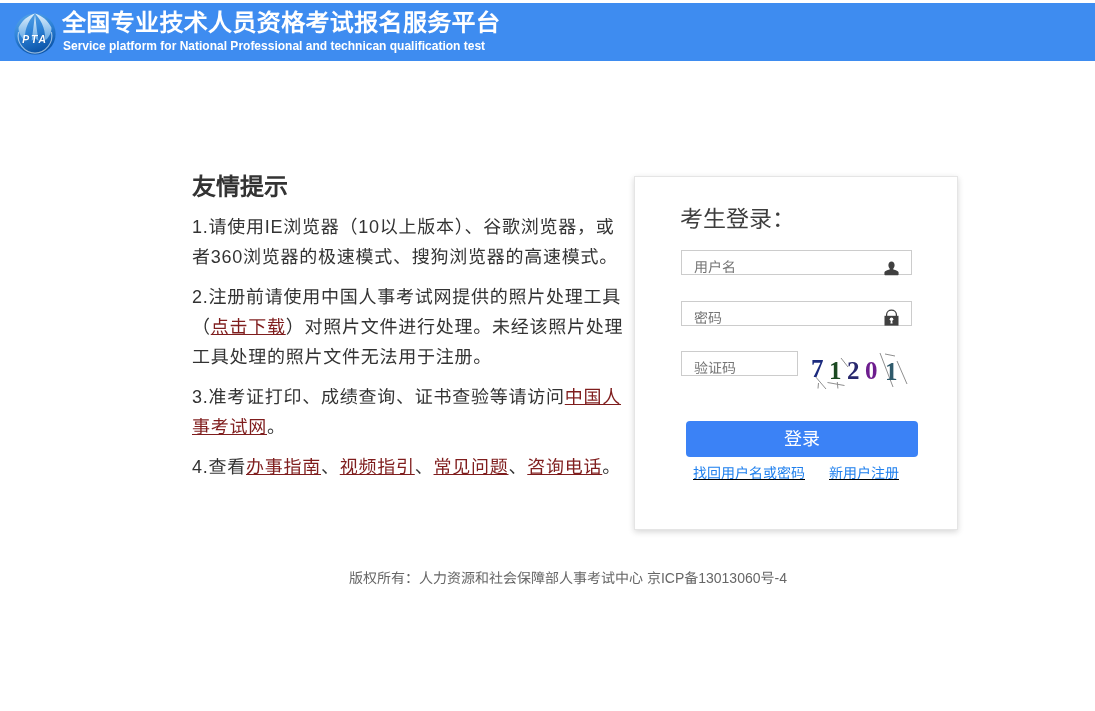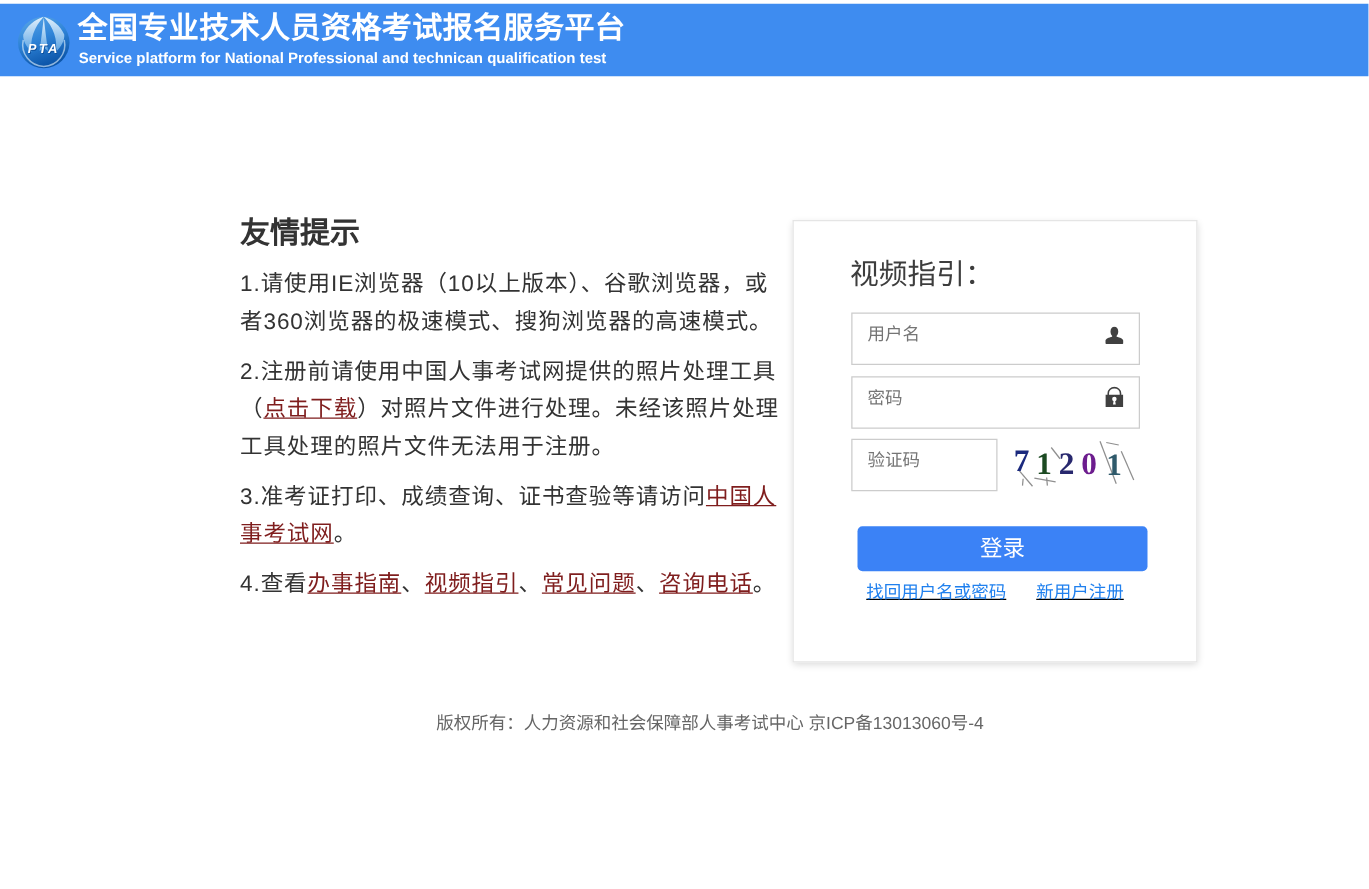--- a/index.html
+++ b/index.html
@@ -16,21 +16,21 @@
 #hnav span { margin-left:15px; }
 
 #leftcol { position:absolute; left:192px; top:169px; width:432px; color:#333; }
 #leftcol h2 { font-size:24px; font-weight:bold; line-height:30px; color:#333; margin:0; padding-top:3px; }
 #leftcol p { font-size:18px; line-height:30px; margin:10px 0 10px 0; letter-spacing:0.75px; }
 #leftcol p + p { margin-top:10px; }
 a.red { color:#7f1d1d; text-decoration:underline; }
 
 #box { position:absolute; left:634px; top:176px; width:324px; height:354px; background:#fff; border:1px solid #e5e5e5; box-shadow:0 2px 6px rgba(0,0,0,0.16); }
 #box .title { position:absolute; left:45px; top:27px; font-size:23px; color:#3d3d3d; line-height:30px; }
-.inp { position:absolute; left:46px; width:231px; height:42px; border:1px solid #ccc; background:#fff; }
+.inp { position:absolute; left:46px; width:231px; height:25px; border:1px solid #ccc; background:#fff; }
 .inp .ph { position:absolute; left:12px; top:8px; font-size:14px; color:#757575; line-height:16px; }
 .inp .ico { position:absolute; right:11px; top:9px; }
 #inp1 { top:73px; }
 #inp2 { top:124px; }
 #inp3 { top:174px; width:117px; }
 #captcha { position:absolute; left:170px; top:168px; }
 #loginbtn { position:absolute; left:51px; top:244px; width:232px; height:36px; background:#3b82f6; border-radius:4px; color:#fff; font-size:18px; text-align:center; line-height:36px; }
 #blinks { position:absolute; left:58px; top:288px; font-size:14px; line-height:16px; white-space:nowrap;text-decoration:underline; }
 #blinks a { color:#2080ee; text-decoration:none; }
 #blinks a + a { margin-left:24px; }
@@ -69,21 +69,21 @@
 
   <div id="leftcol">
     <h2>友情提示</h2>
     <p>1.请使用IE浏览器（10以上版本）、谷歌浏览器，或者360浏览器的极速模式、搜狗浏览器的高速模式。</p>
     <p>2.注册前请使用中国人事考试网提供的照片处理工具（<a class="red" href="#">点击下载</a>）对照片文件进行处理。未经该照片处理工具处理的照片文件无法用于注册。</p>
     <p>3.准考证打印、成绩查询、证书查验等请访问<a class="red" href="#">中国人事考试网</a>。</p>
     <p>4.查看<a class="red" href="#">办事指南</a>、<a class="red" href="#">视频指引</a>、<a class="red" href="#">常见问题</a>、<a class="red" href="#">咨询电话</a>。</p>
   </div>
 
   <div id="box">
-    <div class="title">视频指引：</div>
+    <div class="title">考生登录：</div>
     <div class="inp" id="inp1">
       <span class="ph">用户名</span>
       <span class="ico" style="right:12px;top:10px;"><svg width="15" height="15" viewBox="0 0 15 15">
             <path d="M7.5 0.4 C 9.3 0.4, 10.6 1.9, 10.6 4.1 C 10.6 5.5, 10.1 6.8, 9.3 7.5 L 9.3 8.4 C 11.9 9.0, 14.6 10.0, 14.6 11.6 L 14.6 13.6 C 14.6 14.0, 14.2 14.2, 13.8 14.2 L 1.2 14.2 C 0.8 14.2, 0.4 14.0, 0.4 13.6 L 0.4 11.6 C 0.4 10.0, 3.1 9.0, 5.7 8.4 L 5.7 7.5 C 4.9 6.8, 4.4 5.5, 4.4 4.1 C 4.4 1.9, 5.7 0.4, 7.5 0.4 Z" fill="#404040"></path>
           </svg></span>
     </div>
     <div class="inp" id="inp2">
       <span class="ph">密码</span>
       <span class="ico" style="right:12px;top:7px;"><svg width="15" height="18" viewBox="0 0 15 18">
             <path d="M2.6 6.9 V5.6 a4.9 4.5 0 0 1 9.8 0 V6.9" fill="none" stroke="#404040" stroke-width="1.25"></path>

